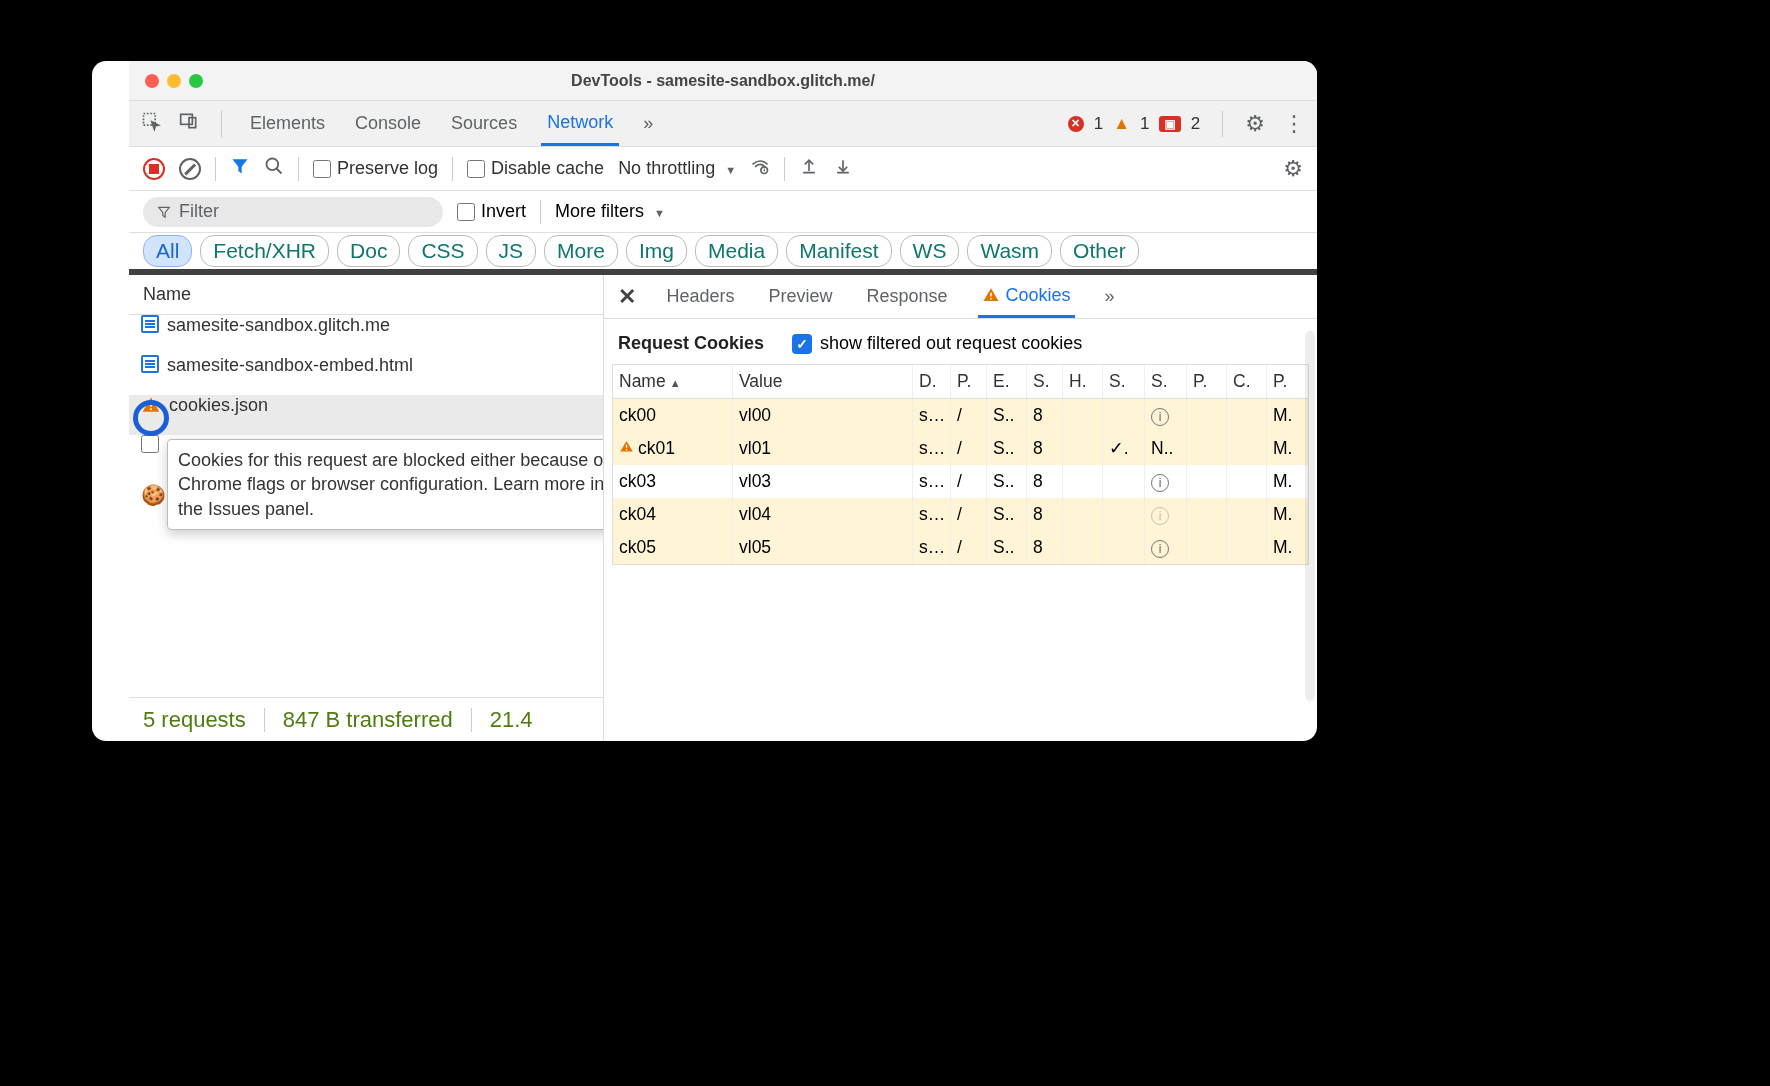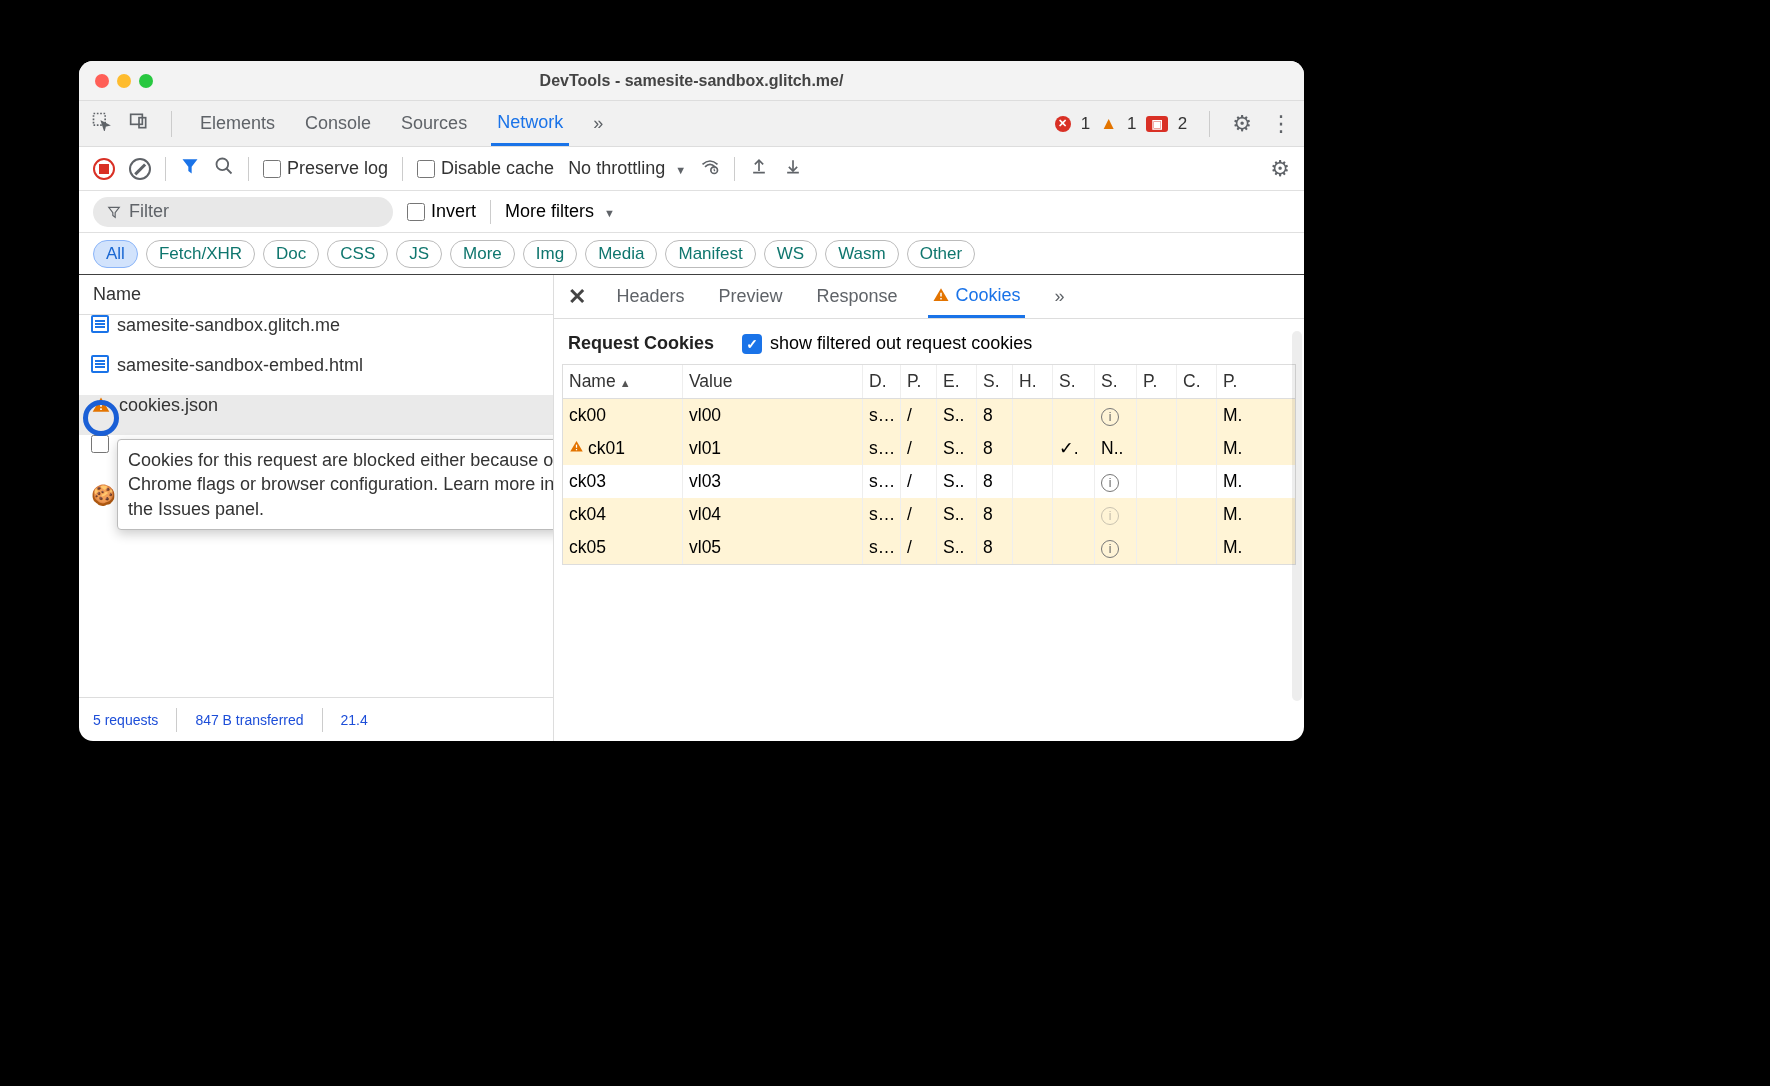--- a/index.html
+++ b/index.html
@@ -1,26 +1,27 @@
 <!DOCTYPE html>
 <html><head>
 <meta charset="utf-8">
 <style>
   * { box-sizing: border-box; margin: 0; padding: 0; font-family: -apple-system, BlinkMacSystemFont, "Segoe UI", Helvetica, Arial, sans-serif; }
   body { background: #000; width: 1770px; height: 1086px; position: relative; }
   .window {
     position: absolute;
-    left: 79px; top: 61px;
+    left: 92px; top: 61px;
     width: 1225px; height: 680px;
     background: #fff;
     border-radius: 14px;
     box-shadow: 0 20px 60px rgba(0,0,0,0.4);
     overflow: hidden;
     display: flex;
     flex-direction: column;
+    padding-left: 37px;
   }
   .titlebar {
     height: 40px;
     background: #f3f3f3;
     border-bottom: 1px solid #ddd;
     display: flex;
     align-items: center;
     position: relative;
   }
   .traffic { display: flex; gap: 8px; margin-left: 16px; }
@@ -70,23 +71,23 @@
   .filterbar {
     height: 42px;
     border-bottom:1px solid #e0e0e0;
     display:flex; align-items:center; gap:14px; padding:0 14px;
     font-size:18px;
   }
   .filter-pill { background:#e8e8e8; border-radius:22px; width:300px; height:30px; display:flex; align-items:center; gap:8px; padding:0 14px; color:#5f6368; }
 
   .chipbar {
     height: 42px;
-    border-bottom:1px solid #404040;
+    border-bottom:6px solid #404040;
     display:flex; align-items:center; gap:8px; padding:0 14px;
-    font-size:17px;
+    font-size:21px;
   }
   .chip { border:1px solid #bbb; border-radius:14px; padding:3px 12px; color:#0f766e; cursor:pointer; }
   .chip.active { background:#d2e3fc; border-color:#8ab4f8; color:#1967d2; font-weight:500; }
 
   .content { flex:1; display:flex; overflow:hidden; }
   .left-pane { width: 475px; border-right:1px solid #ddd; display:flex; flex-direction:column; position:relative; }
   .left-header { height:40px; border-bottom:1px solid #ddd; padding:0 14px; display:flex; align-items:center; font-size:18px; color:#333; }
   .req-list { flex:1; overflow:auto; position:relative; }
   .req-row { height:40px; display:flex; align-items:flex-start; gap:8px; padding:0 12px; font-size:18px; color:#333; }
   .req-row.sel { background:#eaeaea; }
@@ -102,21 +103,21 @@
     box-shadow:0 4px 12px rgba(0,0,0,0.2);
     padding:8px 10px; font-size:18px; color:#333; line-height:1.35;
     z-index:10;
   }
   .cookie-emoji { position:absolute; left:10px; top:232px; font-size:20px; z-index:6; }
   .truncated-row { position:absolute; top:204px; right:10px; font-size:18px; color:#333; }
 
   .status-footer {
     height:44px; border-top:1px solid #ddd;
     display:flex; align-items:center; padding:0 14px; gap:18px;
-    font-size:14px; color:#1d4ed8;
+    font-size:22px; color:#4d7c0f;
   }
   .status-footer .sep { width:1px; height:24px; background:#ccc; }
 
   .right-pane { flex:1; display:flex; flex-direction:column; overflow:auto; }
   .detail-tabs { height:44px; border-bottom:1px solid #ddd; display:flex; align-items:center; gap:26px; padding:0 14px; font-size:18px; color:#5f6368; }
   .detail-tabs .dtab { height:100%; display:flex; align-items:center; gap:6px; cursor:pointer; padding:0 4px; }
   .detail-tabs .dtab.active { color:#1a73e8; border-bottom:3px solid #1a73e8;justify-content:space-between; }
   .close-x { font-size:22px; color:#444; font-weight:600; }
 
   .section-hdr { display:flex; align-items:flex-end; gap:28px; padding:14px 14px 10px; font-size:18px; }

